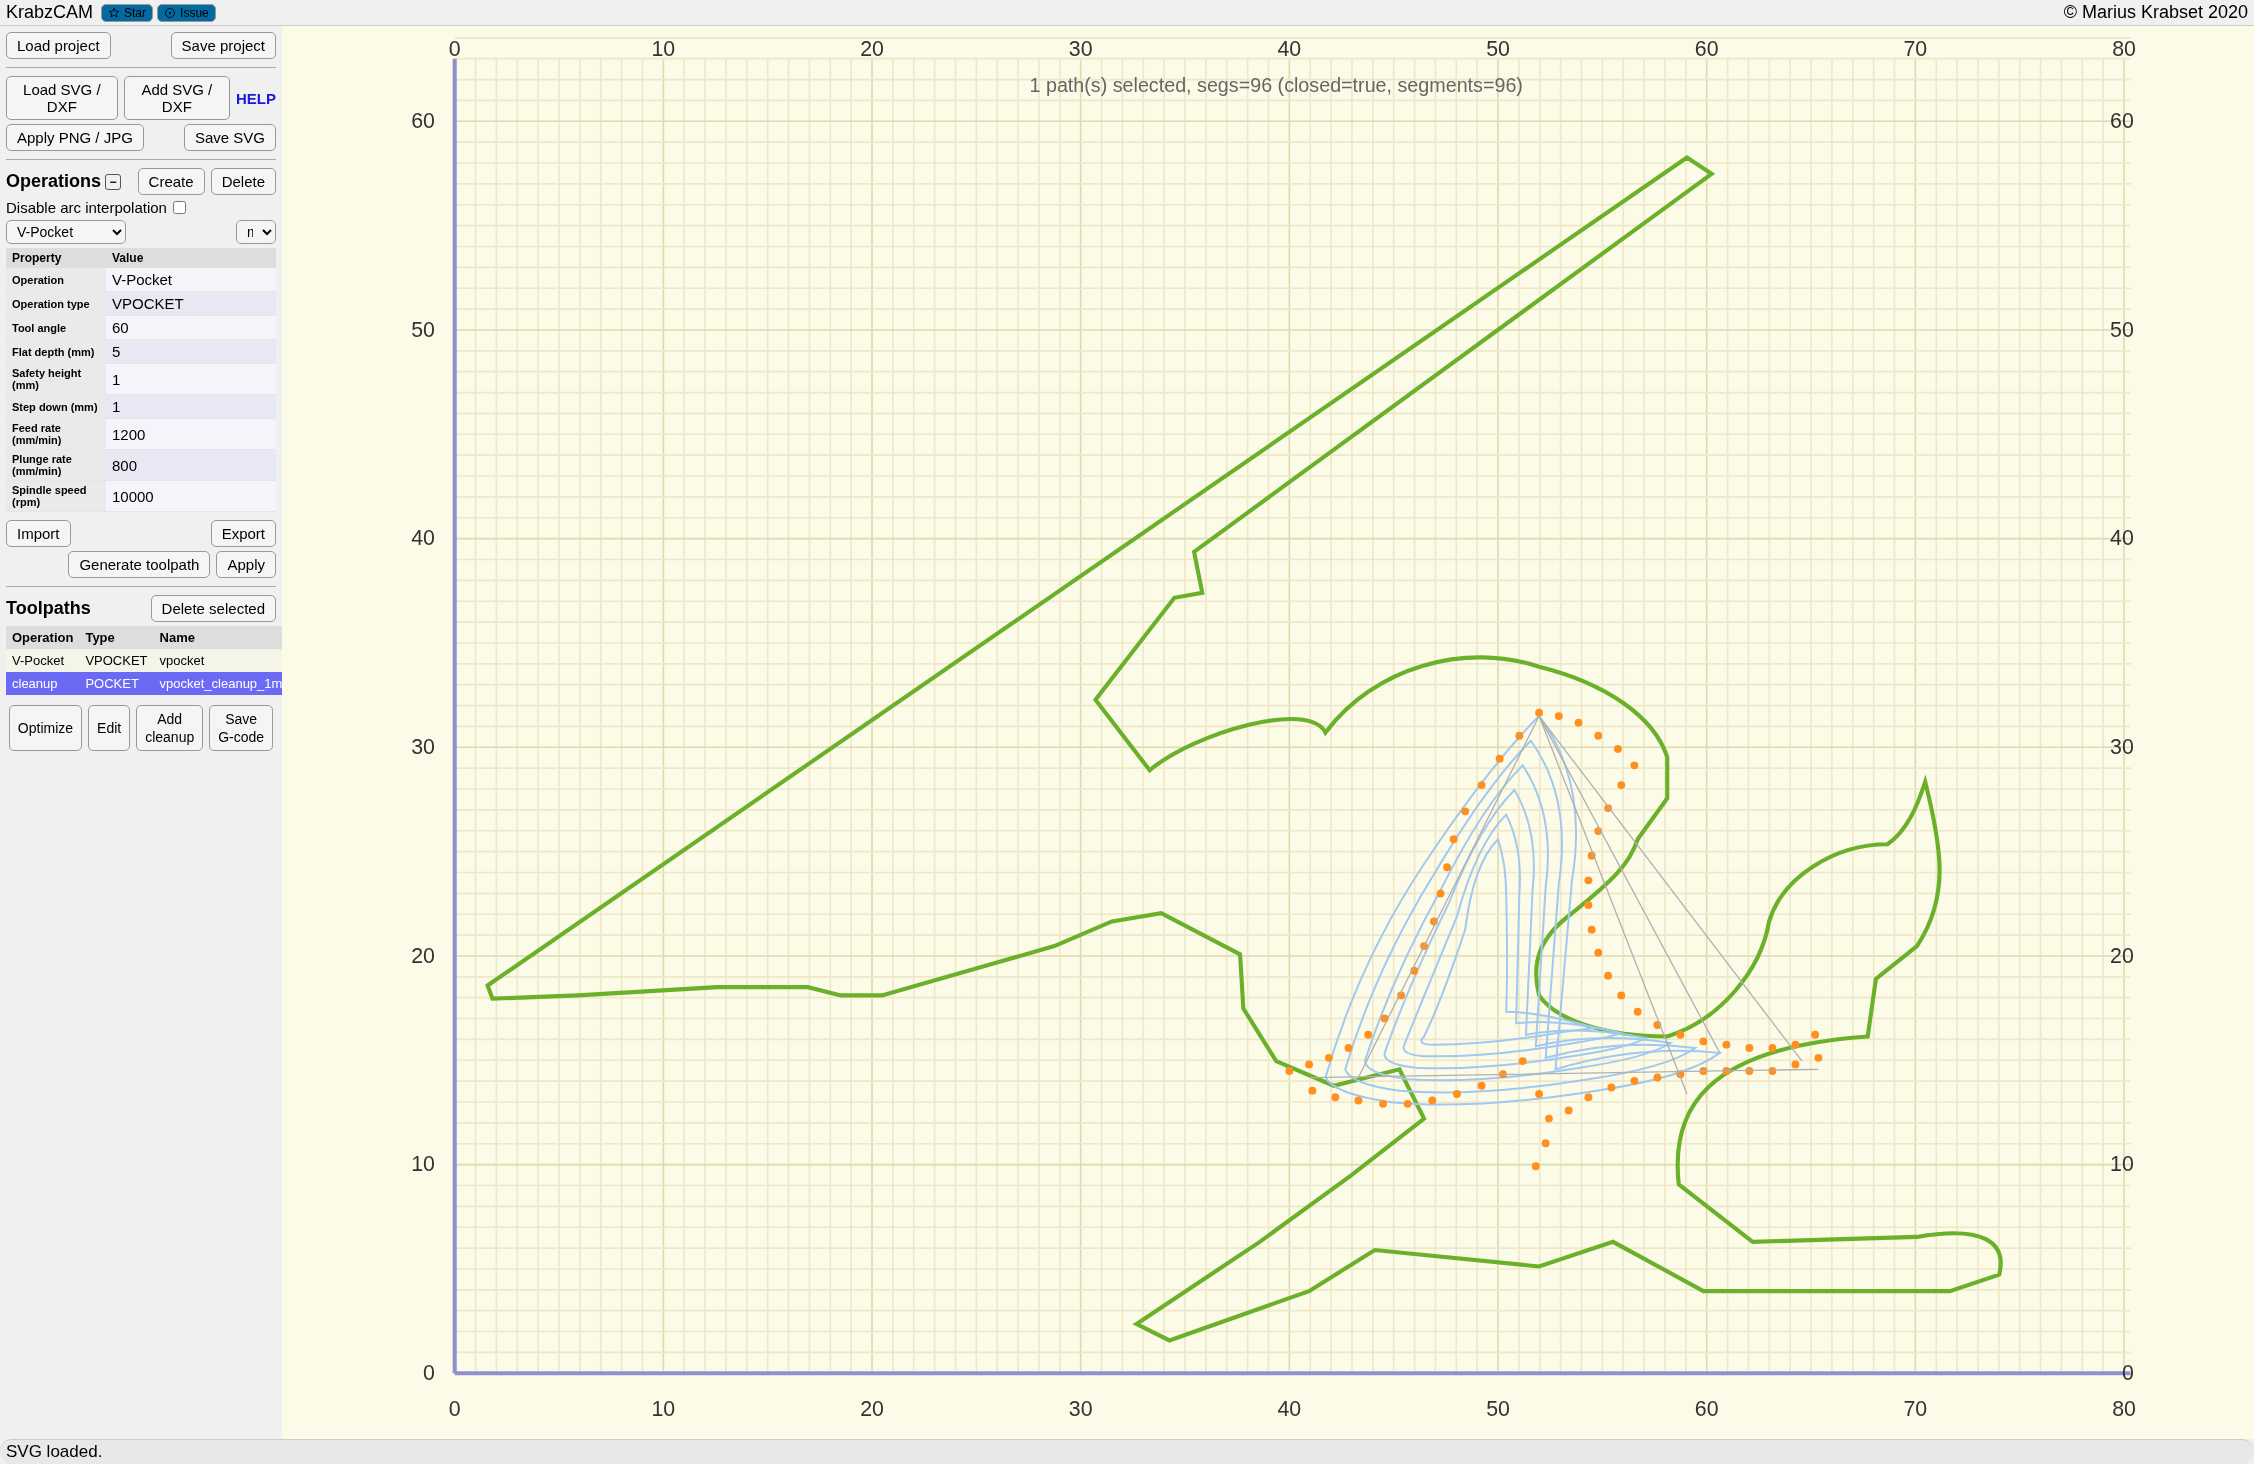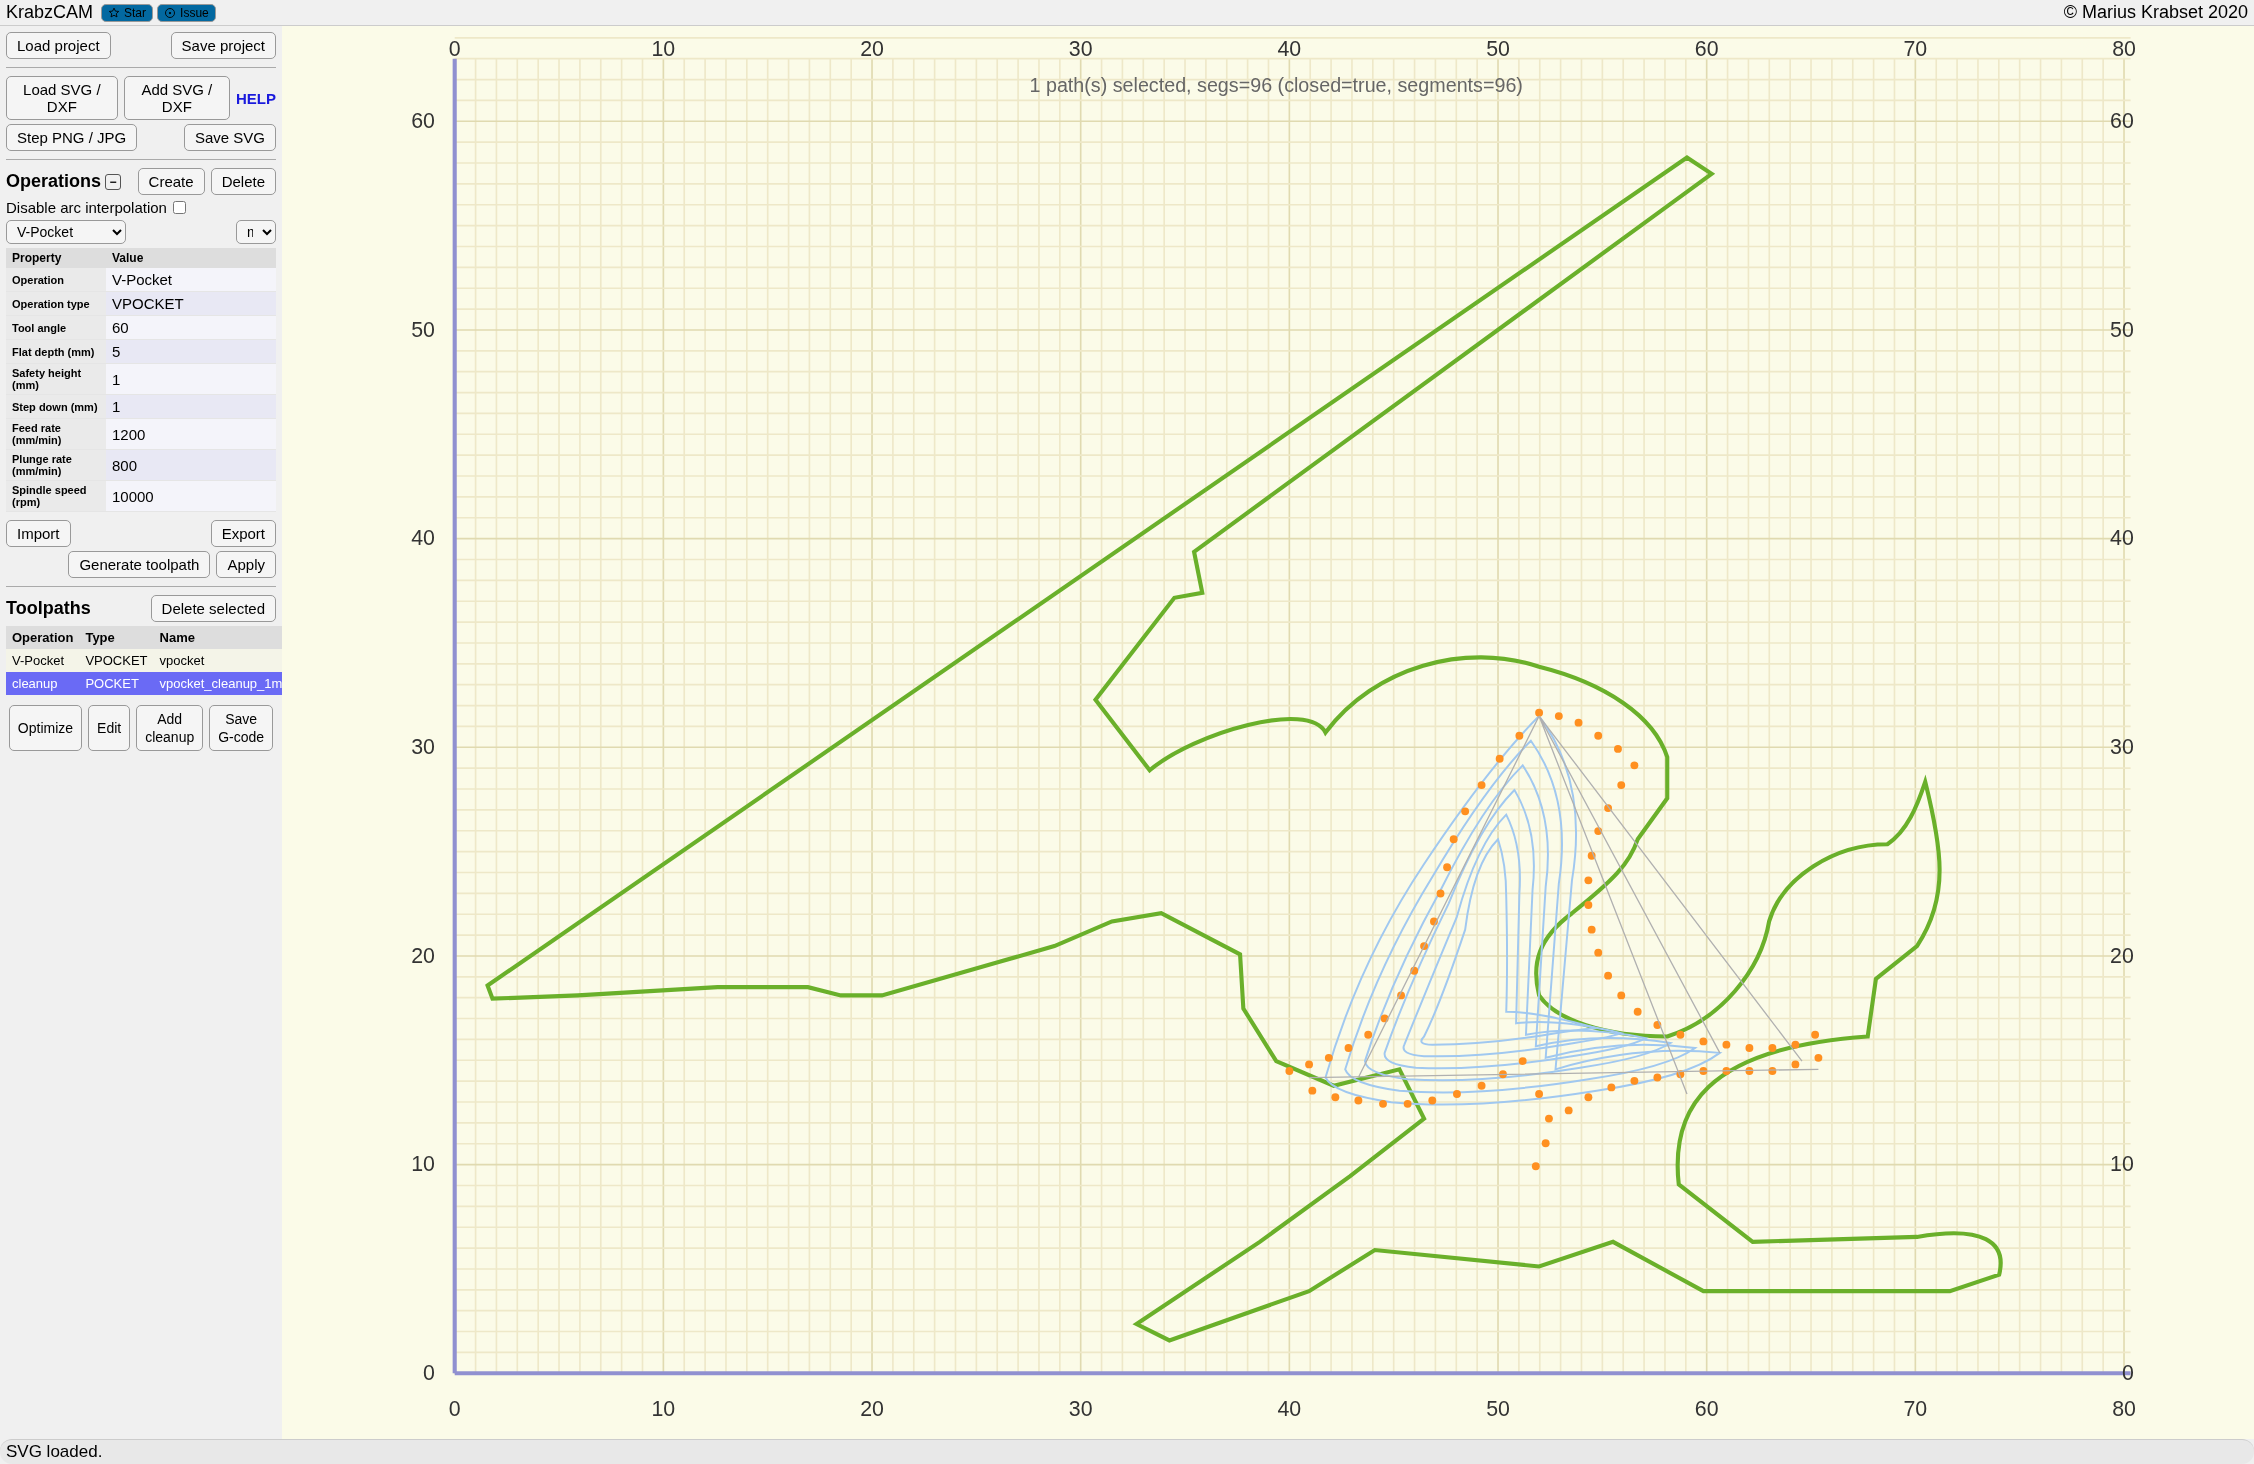--- a/index.html
+++ b/index.html
@@ -76,21 +76,21 @@
     </div>
     <hr class="sep">
     <div class="row spread">
       <div class="row">
         <button class="btn">Load SVG / DXF</button>
         <button class="btn">Add SVG / DXF</button>
       </div>
       <span class="help-link">HELP</span>
     </div>
     <div class="row spread">
-      <button class="btn">Step PNG / JPG</button>
+      <button class="btn">Apply PNG / JPG</button>
       <button class="btn">Save SVG</button>
     </div>
     <hr class="sep">
     <div class="row spread">
       <div class="section-title">
         <span>Operations</span>
         <span class="collapse-icon">−</span>
       </div>
       <div class="row">
         <button class="btn">Create</button>

